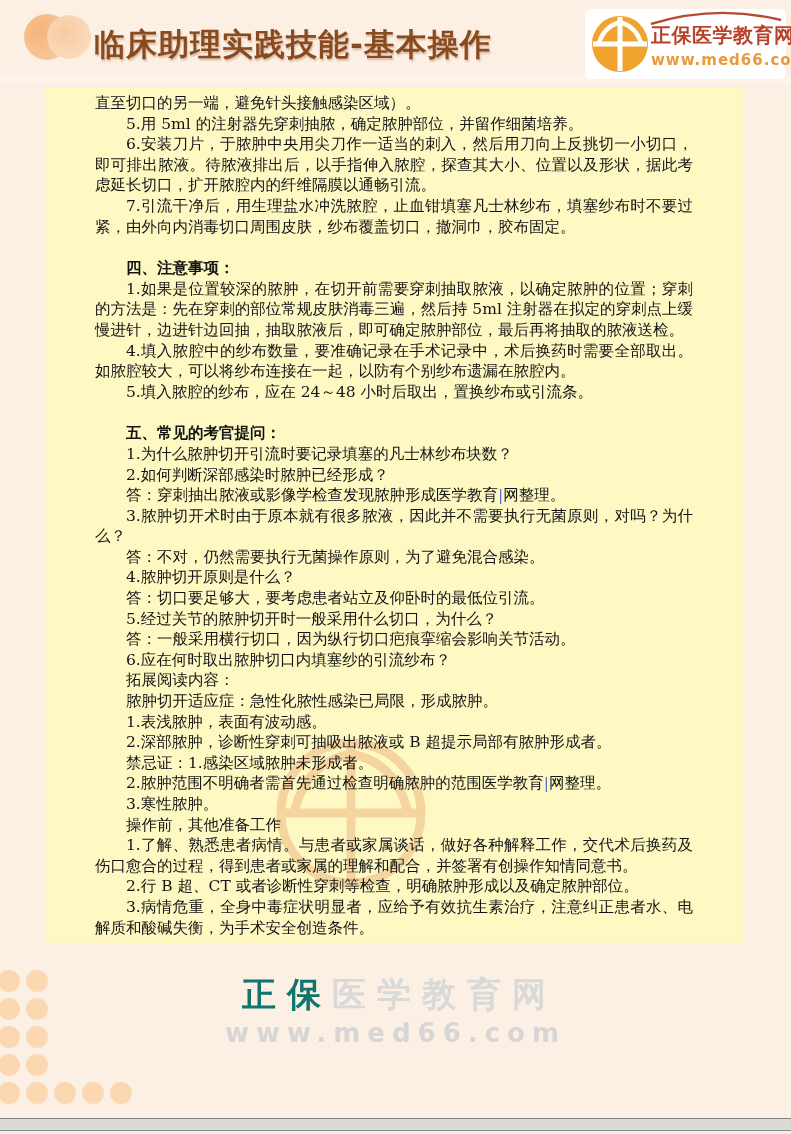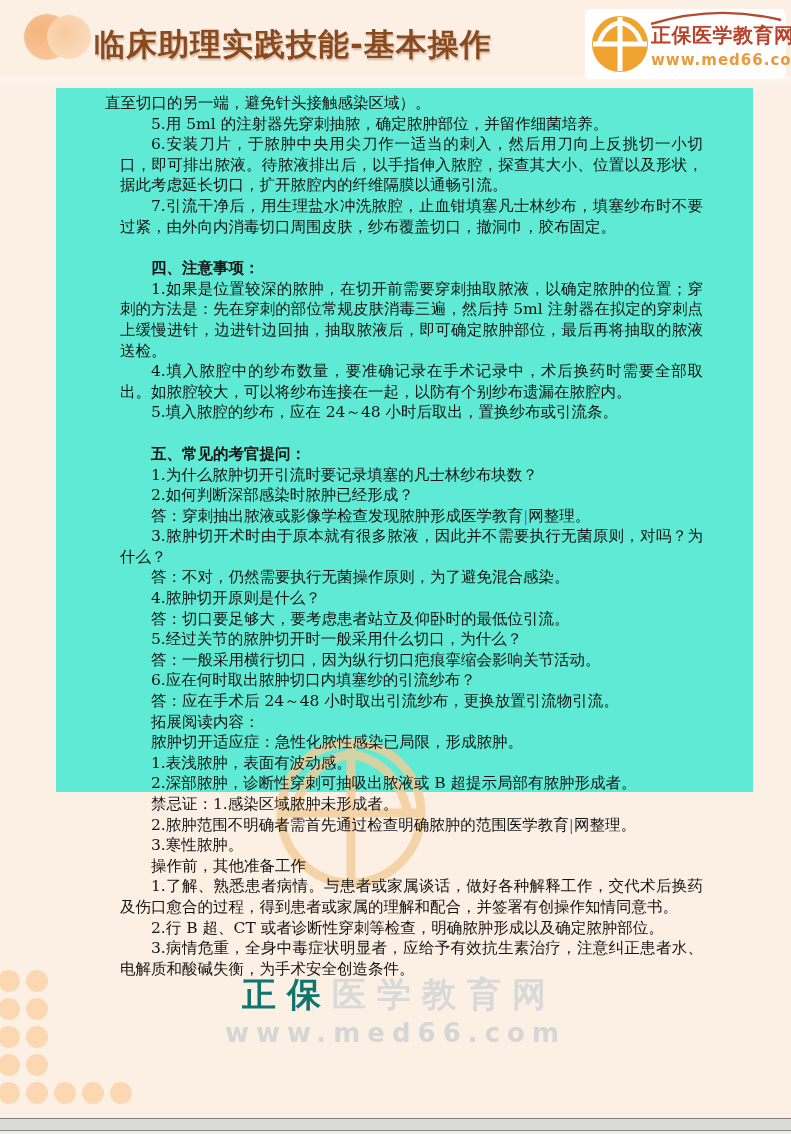--- a/index.html
+++ b/index.html
@@ -30,29 +30,29 @@
   .logo-arc{position:absolute;left:62px;top:1px;}
   .logo-brand{
     position:absolute;left:66px;top:13px;width:132px;text-align:center;
     font-size:20px;font-weight:bold;color:#b8432a;letter-spacing:.5px;white-space:nowrap;
   }
   .logo-url{
     position:absolute;left:66px;top:42px;width:132px;text-align:center;
     font-size:15px;font-weight:bold;color:#ea9a3c;letter-spacing:1px;white-space:nowrap;
   }
   
-  .panel{position:absolute;left:56px;top:88px;width:697px;height:704px;background:#5eead4;}
+  .panel{position:absolute;left:46px;top:88px;width:697px;height:855px;background:#fef9c3;}
   .content{
     position:absolute;left:49px;top:5px;width:598px;
     font-family:"DejaVu Serif","Liberation Serif",serif;
     font-size:15.5px;line-height:20.6px;color:#141414;
     text-align:justify;z-index:3;
   }
   .content p{margin:0;}
-  .content p.indent{text-indent:2em;margin-left:15px;}
+  .content p.indent{text-indent:2em;}
   .content p.bold{font-weight:bold;}
   .content p.gap{margin-top:21px;}
   .pipe{color:#4a6cd4;}
   
   .wm-glyph{position:absolute;left:272px;top:734px;z-index:1;opacity:.8;}
   .wm-text1{
     position:absolute;left:0;top:972px;width:791px;text-align:center;z-index:1;
     font-size:34px;font-weight:bold;letter-spacing:11px;color:#d9d9d9;white-space:nowrap;
   }
   .wm-text1 .wm-prefix{color:#0f766e;margin-left:8px;}
@@ -126,21 +126,20 @@
         <p class="indent">1.为什么脓肿切开引流时要记录填塞的凡士林纱布块数？</p>
         <p class="indent">2.如何判断深部感染时脓肿已经形成？</p>
         <p class="indent">答：穿刺抽出脓液或影像学检查发现脓肿形成医学教育<span class="pipe">|</span>网整理。</p>
         <p class="indent">3.脓肿切开术时由于原本就有很多脓液，因此并不需要执行无菌原则，对吗？为什么？</p>
         <p class="indent">答：不对，仍然需要执行无菌操作原则，为了避免混合感染。</p>
         <p class="indent">4.脓肿切开原则是什么？</p>
         <p class="indent">答：切口要足够大，要考虑患者站立及仰卧时的最低位引流。</p>
         <p class="indent">5.经过关节的脓肿切开时一般采用什么切口，为什么？</p>
         <p class="indent">答：一般采用横行切口，因为纵行切口疤痕挛缩会影响关节活动。</p>
         <p class="indent">6.应在何时取出脓肿切口内填塞纱的引流纱布？</p>
-        <p class="indent">答：应在手术后 24～48 小时取出引流纱布，更换放置引流物引流。</p>
         <p class="indent">拓展阅读内容：</p>
         <p class="indent">脓肿切开适应症：急性化脓性感染已局限，形成脓肿。</p>
         <p class="indent">1.表浅脓肿，表面有波动感。</p>
         <p class="indent">2.深部脓肿，诊断性穿刺可抽吸出脓液或 B 超提示局部有脓肿形成者。</p>
         <p class="indent">禁忌证：1.感染区域脓肿未形成者。</p>
         <p class="indent">2.脓肿范围不明确者需首先通过检查明确脓肿的范围医学教育<span class="pipe">|</span>网整理。</p>
         <p class="indent">3.寒性脓肿。</p>
         <p class="indent">操作前，其他准备工作</p>
         <p class="indent">1.了解、熟悉患者病情。与患者或家属谈话，做好各种解释工作，交代术后换药及伤口愈合的过程，得到患者或家属的理解和配合，并签署有创操作知情同意书。</p>
         <p class="indent">2.行 B 超、CT 或者诊断性穿刺等检查，明确脓肿形成以及确定脓肿部位。</p>

